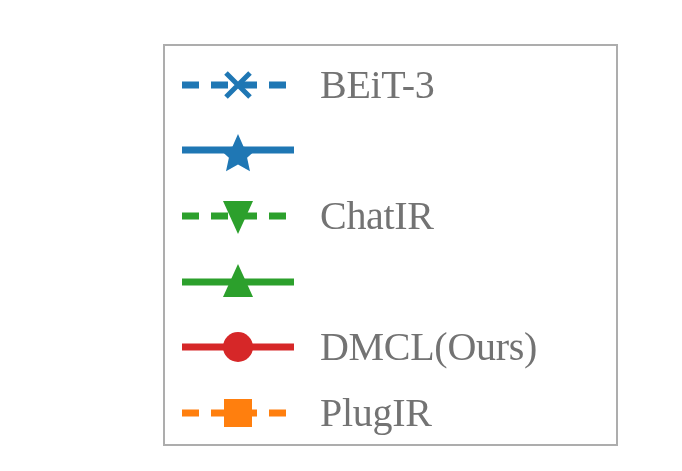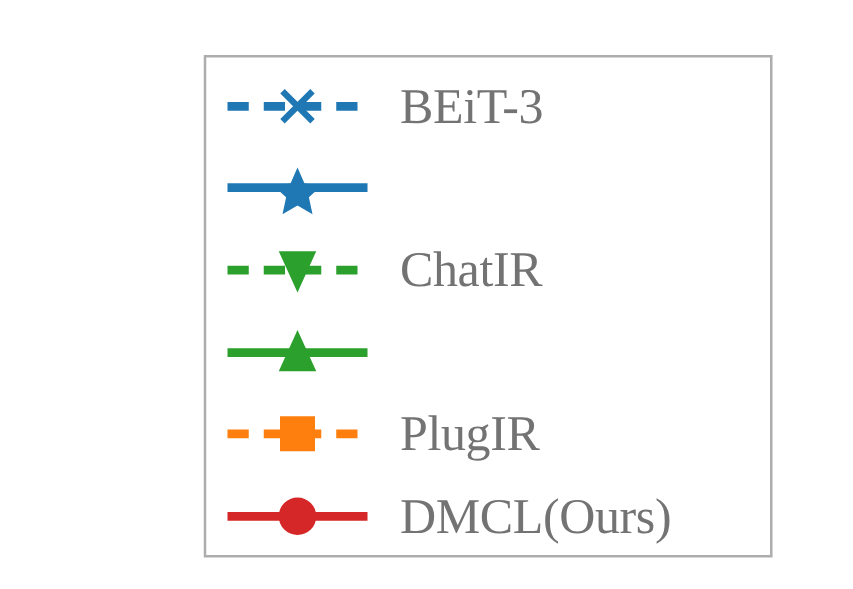--- a/index.html
+++ b/index.html
@@ -113,30 +113,30 @@
       <svg viewBox="0 0 112 44" xmlns="http://www.w3.org/2000/svg">
         <line x1="0" y1="22" x2="112" y2="22" stroke="#2ca02c" stroke-width="7" stroke-linecap="butt"></line>
         <polygon points="56,4 71,37 41,37" fill="#2ca02c"></polygon>
       </svg>
     </span>
   </div>
 
   <div class="legend-row">
     <span class="sample">
       <svg viewBox="0 0 112 44" xmlns="http://www.w3.org/2000/svg">
+        <line x1="0" y1="22" x2="112" y2="22" stroke="#d62728" stroke-width="7" stroke-linecap="butt"></line>
+        <circle cx="56" cy="22" r="15" fill="#d62728"></circle>
+      </svg>
+    </span>
+    <span class="label">DMCL(Ours)</span>
+  </div>
+
+  <div class="legend-row">
+    <span class="sample">
+      <svg viewBox="0 0 112 44" xmlns="http://www.w3.org/2000/svg">
         <line x1="0" y1="22" x2="112" y2="22" stroke="#ff7f0e" stroke-width="7" stroke-dasharray="17 12" stroke-linecap="butt"></line>
         <rect x="42" y="8" width="28" height="28" fill="#ff7f0e"></rect>
       </svg>
     </span>
     <span class="label">PlugIR</span>
   </div>
 
-  <div class="legend-row">
-    <span class="sample">
-      <svg viewBox="0 0 112 44" xmlns="http://www.w3.org/2000/svg">
-        <line x1="0" y1="22" x2="112" y2="22" stroke="#d62728" stroke-width="7" stroke-linecap="butt"></line>
-        <circle cx="56" cy="22" r="15" fill="#d62728"></circle>
-      </svg>
-    </span>
-    <span class="label">DMCL(Ours)</span>
-  </div>
-
 </div>
 
 </body></html>

